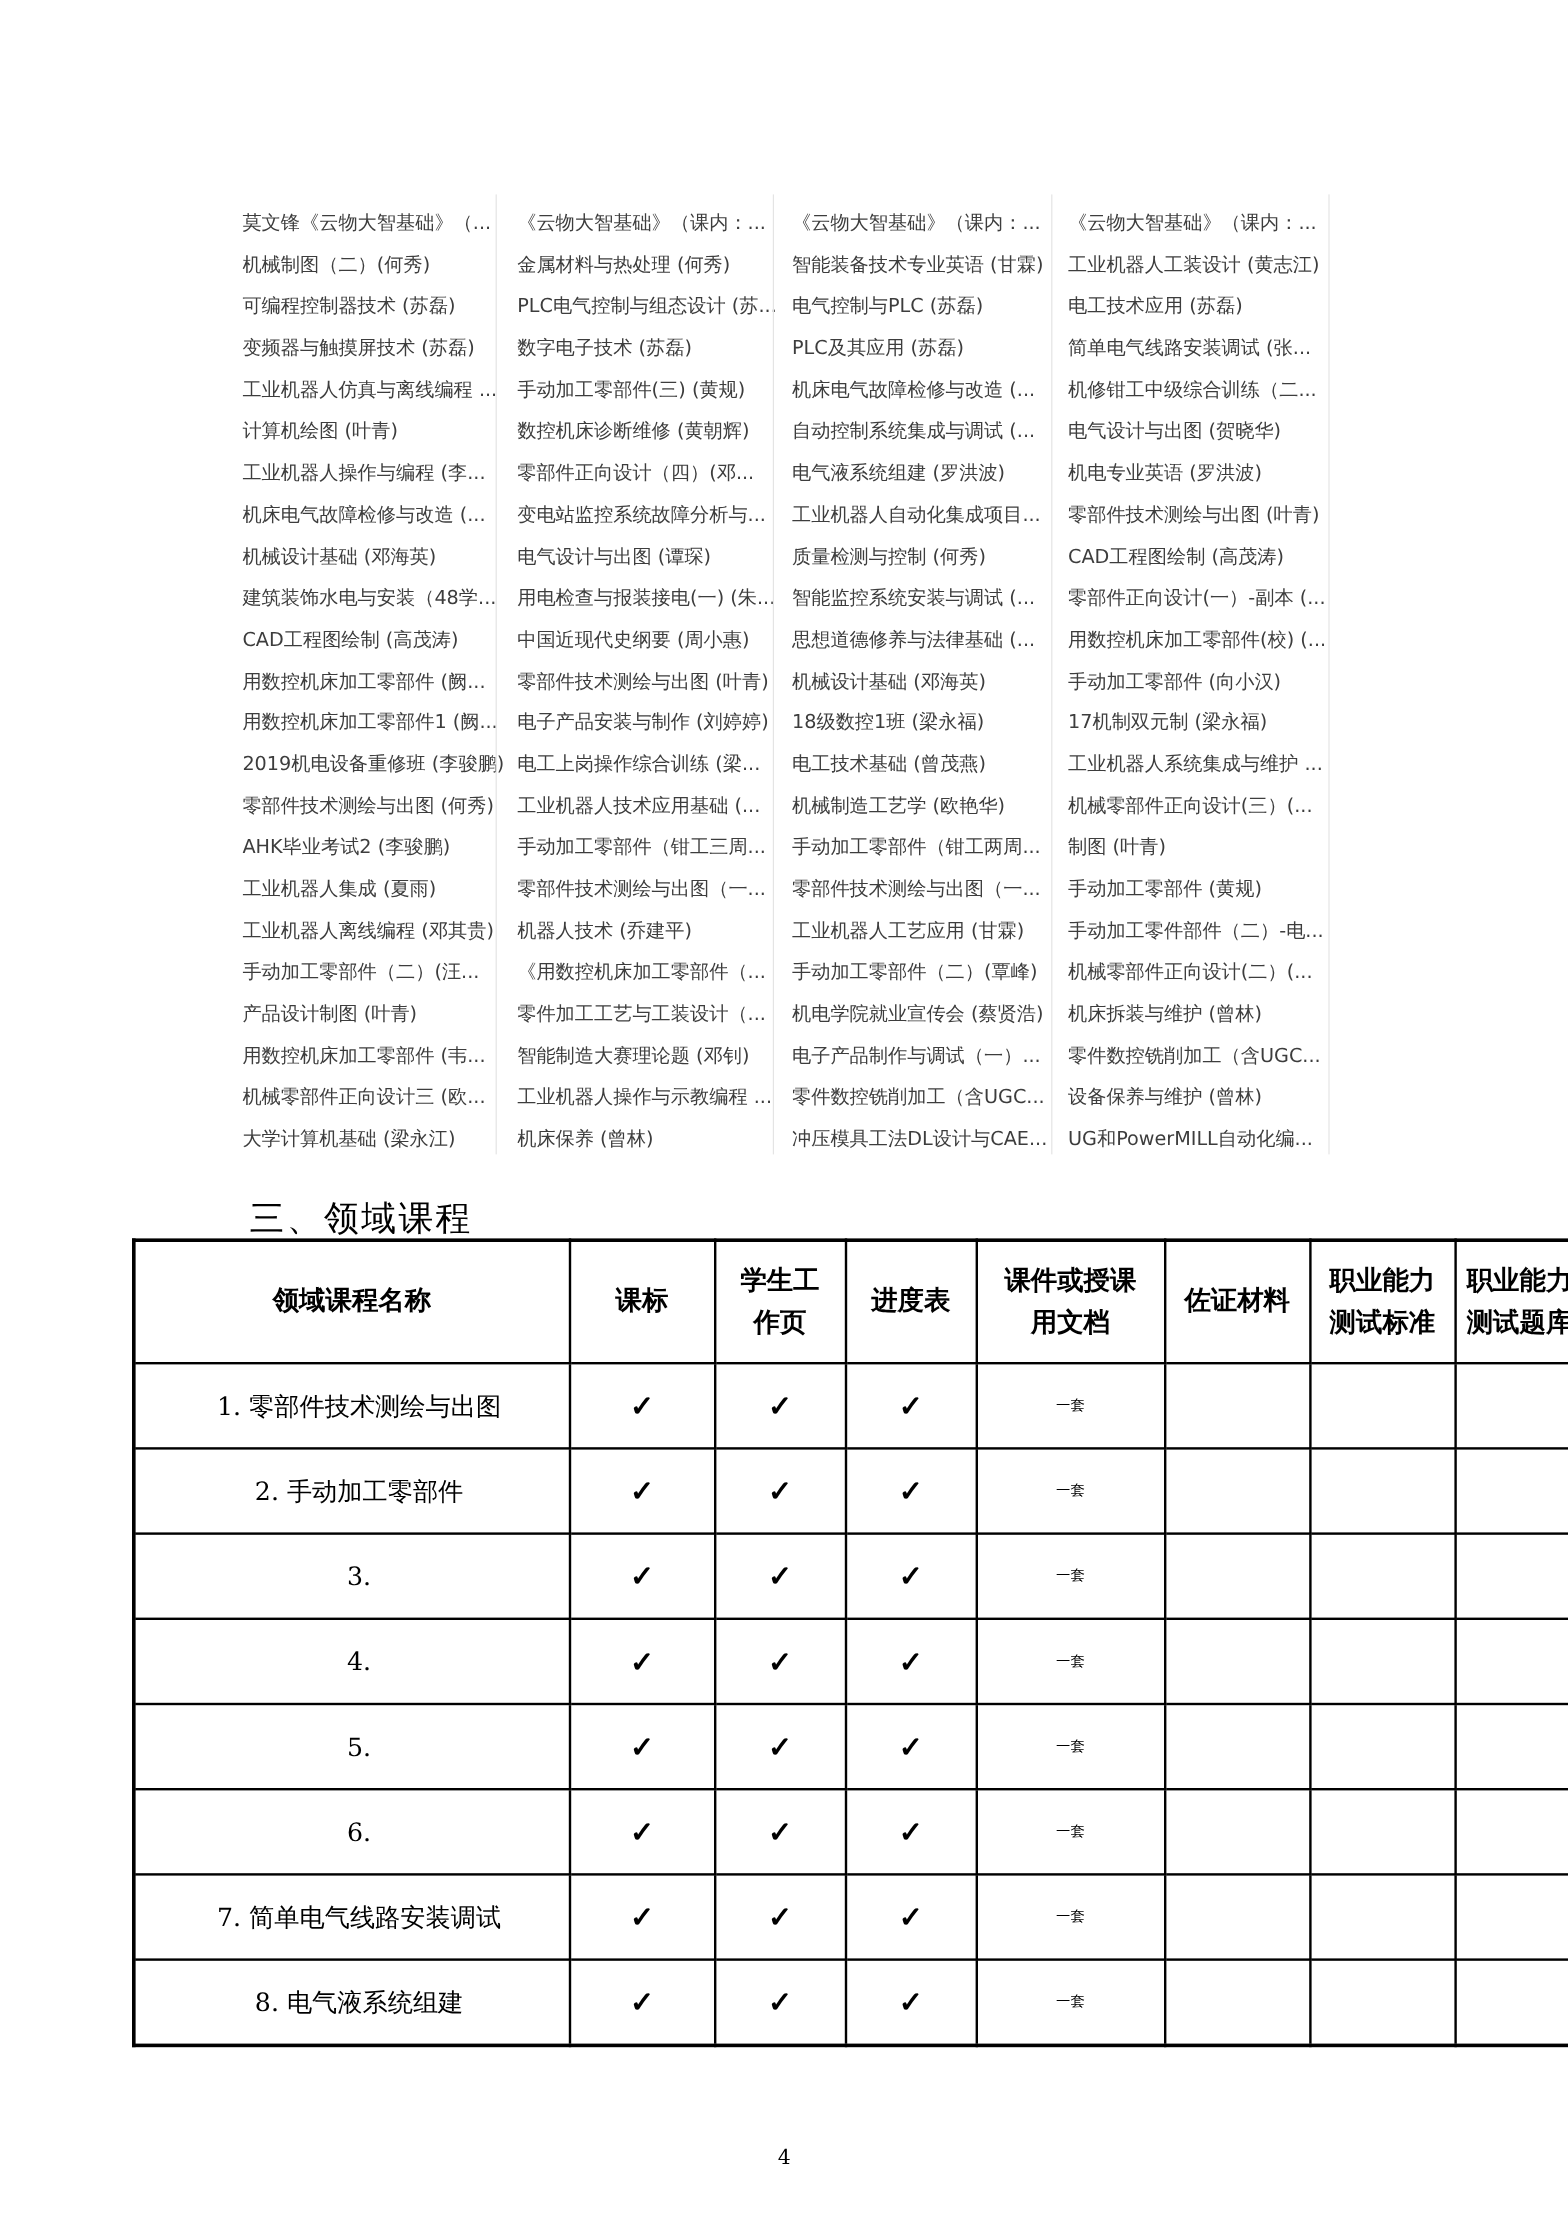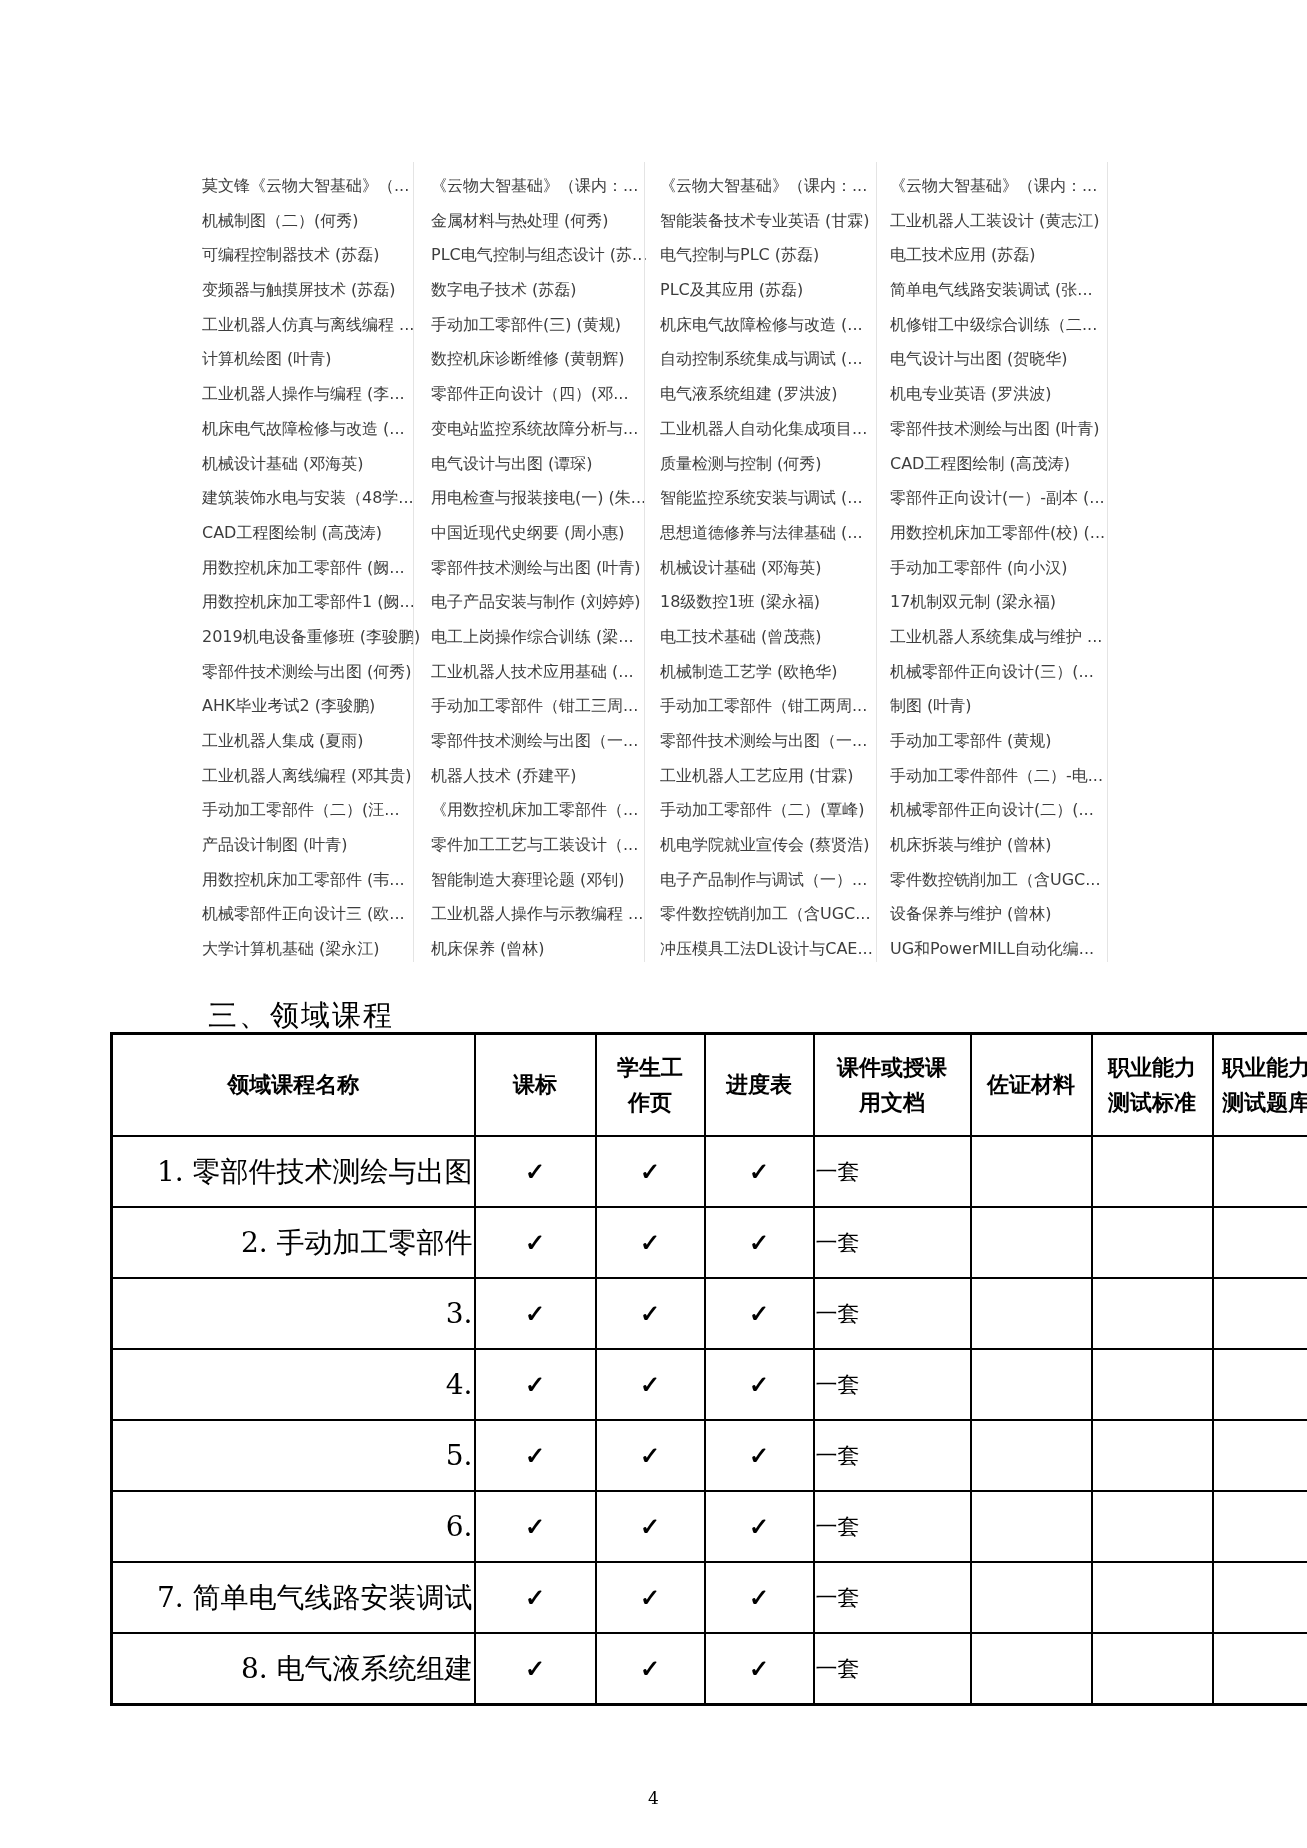--- a/index.html
+++ b/index.html
@@ -29,22 +29,22 @@
     border-collapse:collapse;table-layout:fixed;width:1209px;
     font-family:"DejaVu Serif", serif;color:#000;
   }
   table.domain{border:3px solid #000;}
   table.domain th, table.domain td{border:2px solid #000;overflow:hidden;}
   table.domain th{
     font-size:22px;font-weight:bold;text-align:center;vertical-align:middle;
     height:98px;white-space:pre-line;line-height:1.6;
   }
   table.domain td{height:67px;vertical-align:middle;}
-  td.c-name{font-size:28px;text-align:right;padding-left:13px;white-space:nowrap;}
-  td.c-center{text-align:left;font-size:22px;margin-left:44px;}
+  td.c-name{font-size:21px;text-align:center;padding-left:13px;white-space:nowrap;}
+  td.c-center{text-align:center;font-size:12px;margin-left:44px;}
   td.c-check{text-align:center;font-size:24px;font-weight:bold;}
 
   .page-num{
     position:absolute;top:1788px;left:0;width:100%;text-align:center;
     font-size:17px;color:#000;font-family:"DejaVu Serif", serif;
   }
 </style>
 </head>
 <body>
 

